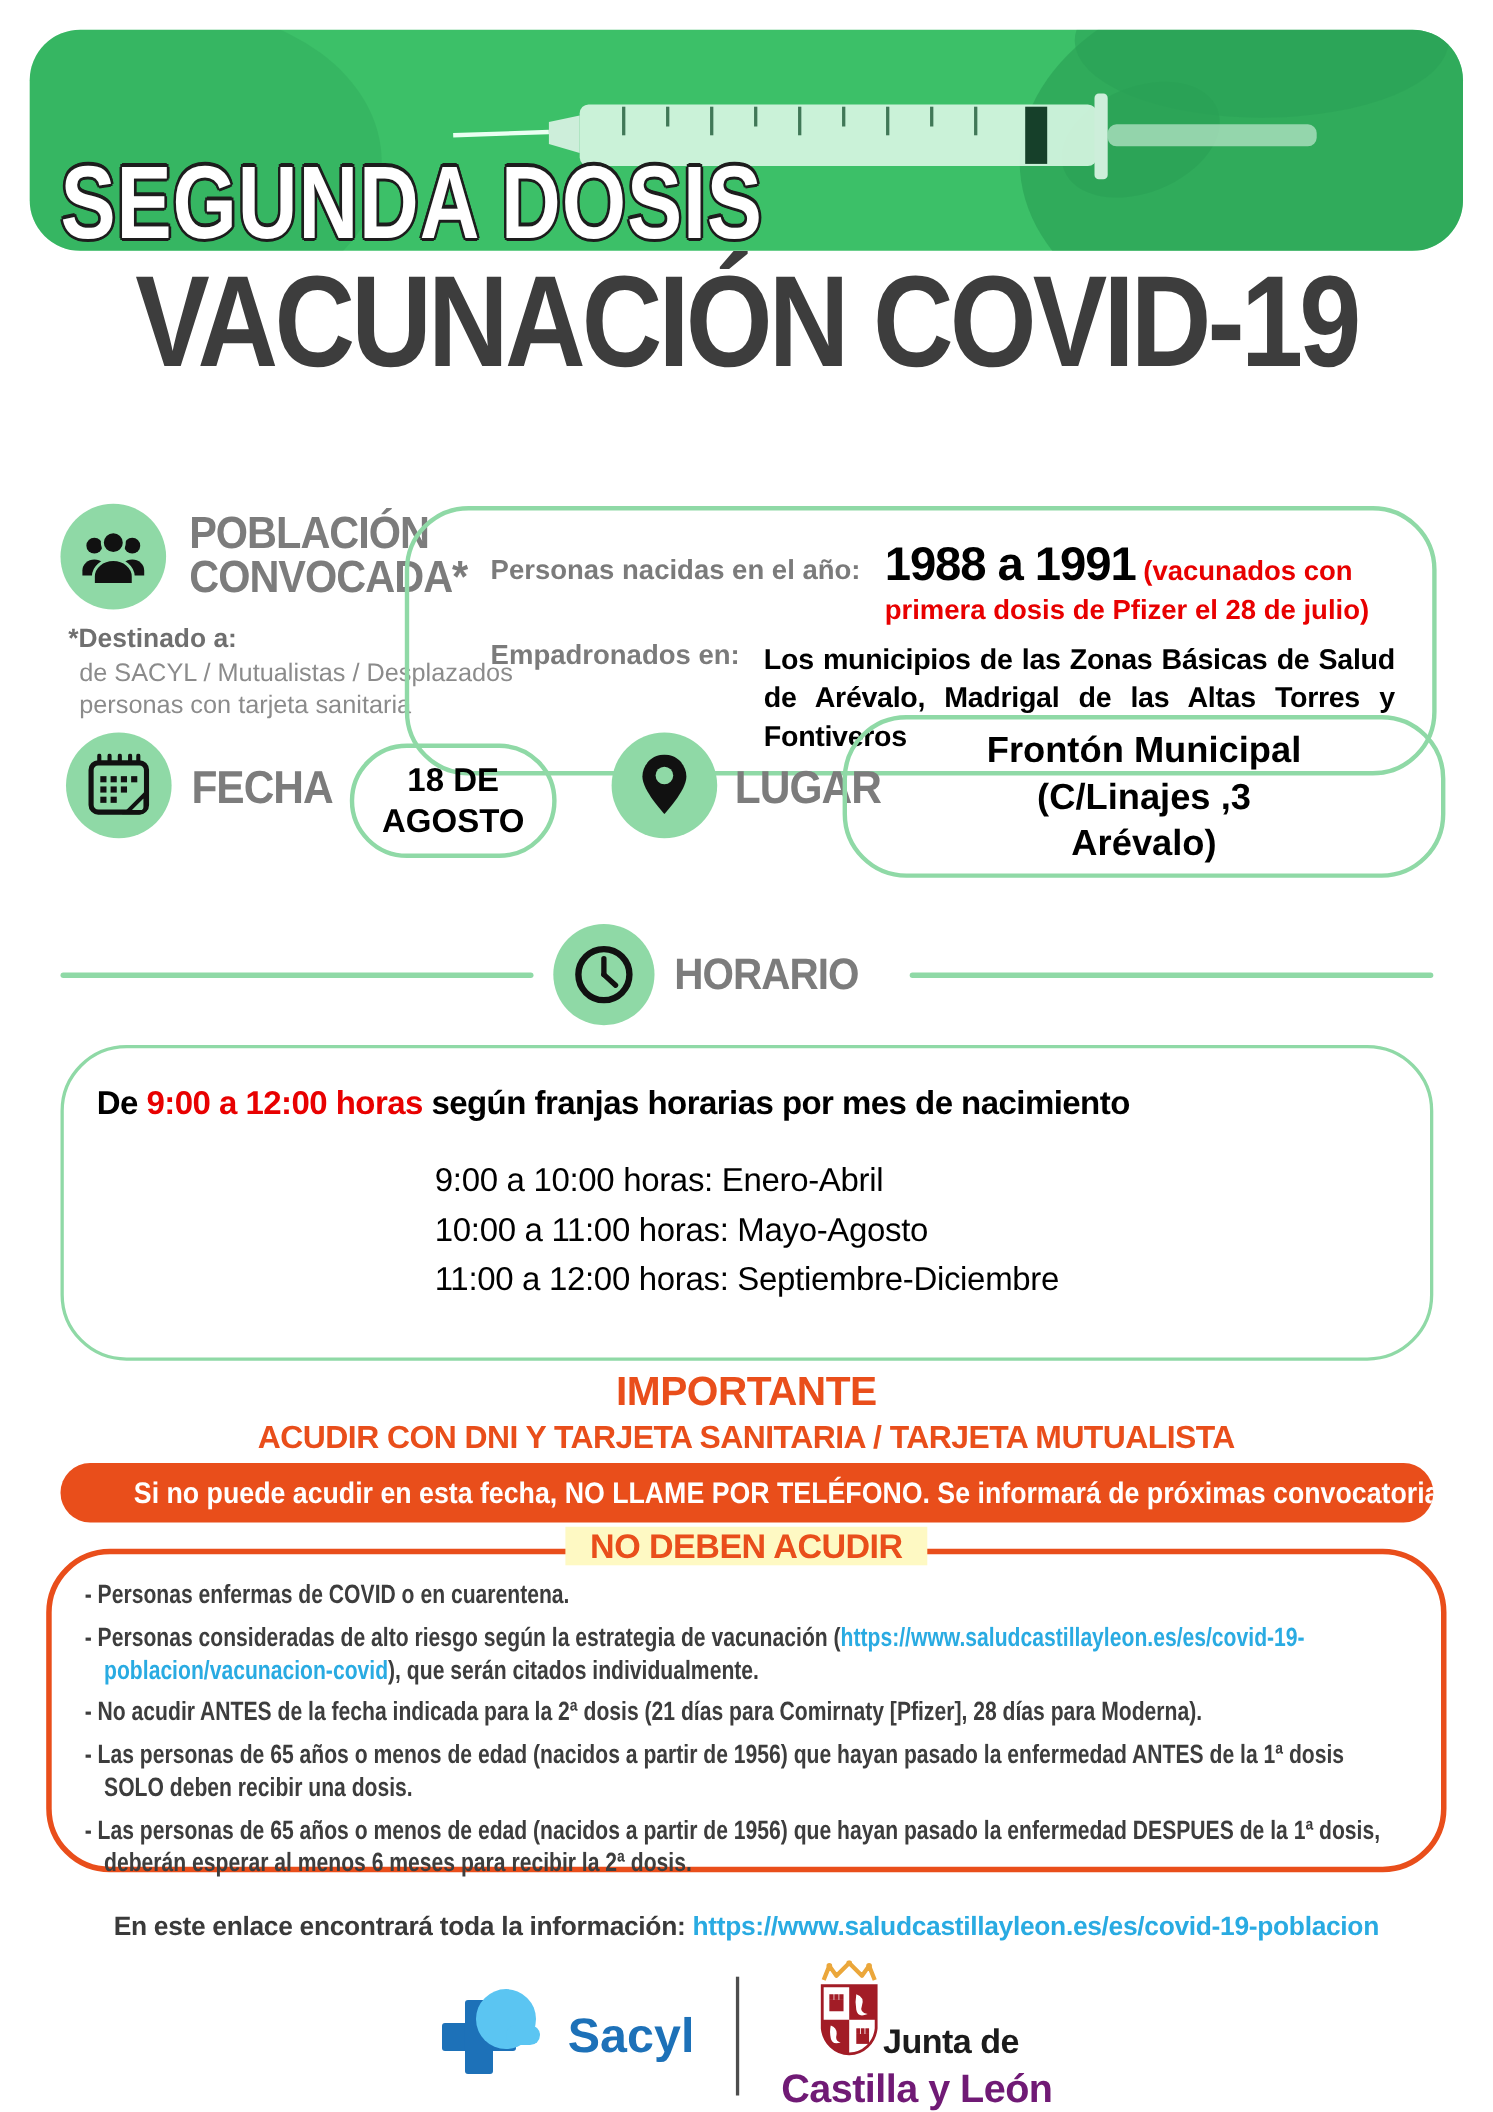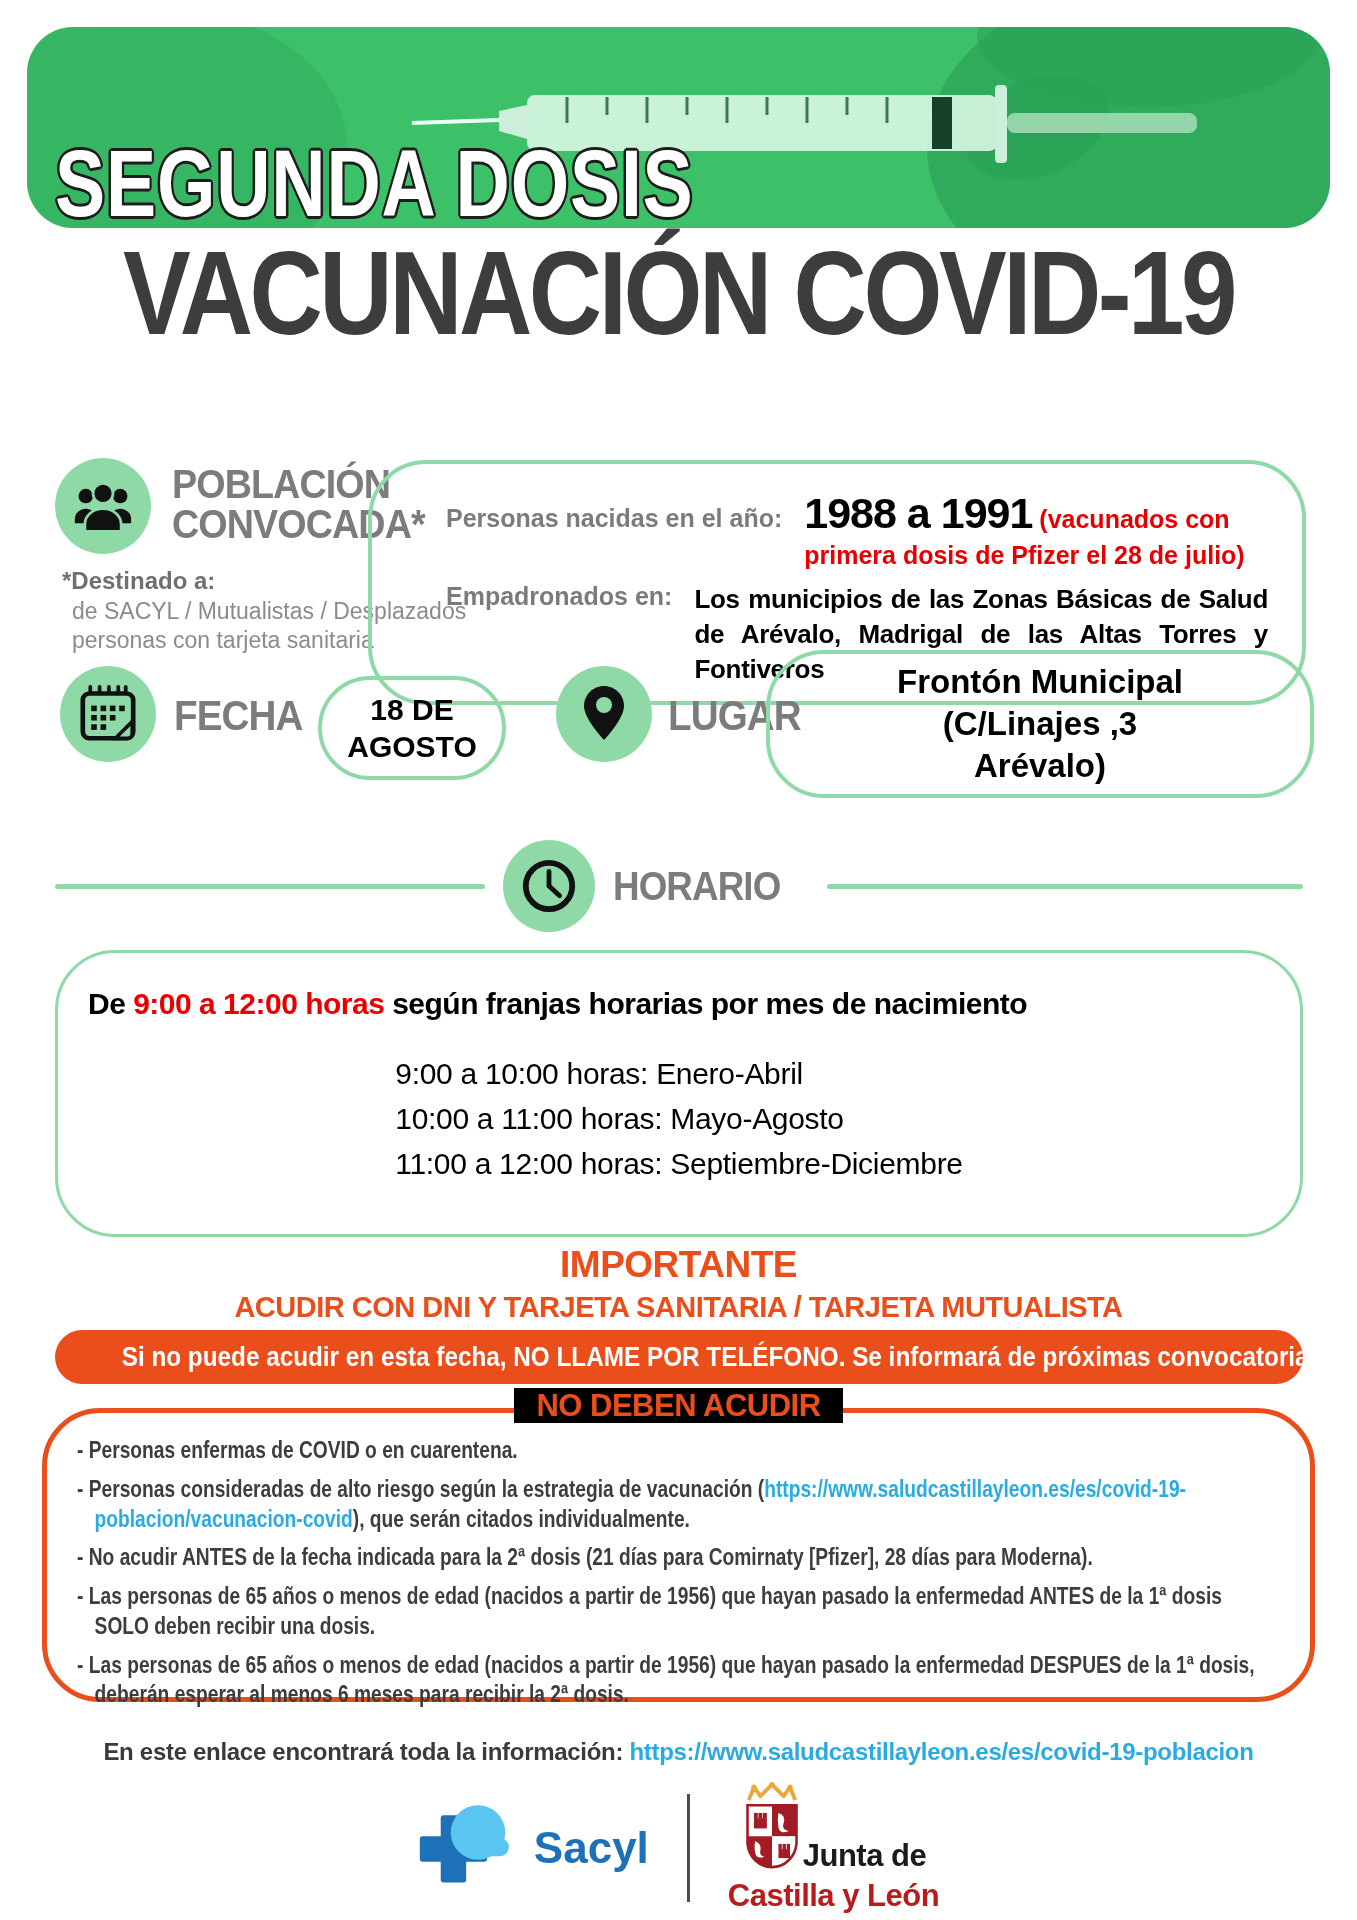--- a/index.html
+++ b/index.html
@@ -129,21 +129,21 @@
   
   .no-box {
     position:absolute; left:42px; top:1408px; width:1273px; height:294px;
     border:5px solid #e94e1b; border-radius:58px; box-sizing:border-box;
     padding:22px 0 12px 30px;
   }
   .no-title {
     position:absolute; top:1388px; left:0; width:100%; text-align:center;
   }
   .no-title span {
-    background:#000000; padding:0 22px; font-size:31px; font-weight:bold;
+    background:#fef9c3; padding:0 22px; font-size:31px; font-weight:bold;
     color:#e94e1b; letter-spacing:-0.5px;
   }
   .no-list {
     width:1505px; transform:scaleX(.8); transform-origin:left top;
     font-size:24px; font-weight:bold; color:#3d3d3d; line-height:1.24;
   }
   .no-list .li { padding-left:22px; text-indent:-22px; margin-bottom:9px; }
   .u { color:#29abe2; overflow-wrap:anywhere; }
   
   .info-line {
@@ -153,21 +153,21 @@
   .logos {
     position:absolute; top:1782px; left:0; width:100%;
     display:flex; align-items:center; justify-content:center; gap:38px;
   }
   .sacyl { display:flex; align-items:center; gap:16px; }
   .sacyl-label { font-size:44px; font-weight:bold; color:#1d71b8; letter-spacing:0; }
   .logo-divider { width:3px; height:108px; background:#4d4d4d; }
   .junta { display:flex; flex-direction:column; align-items:center; }
   .junta-top { display:flex; align-items:flex-end; }
   .junta-l1 { font-size:31px; font-weight:bold; color:#1b1b1b; padding-bottom:6px; letter-spacing:-0.5px; }
-  .junta-l2 { font-size:31px; font-weight:bold; color:#b91c1c; margin-top:-2px; letter-spacing:-0.5px; }
+  .junta-l2 { font-size:36px; font-weight:bold; color:#701a75; margin-top:-2px; letter-spacing:-0.5px; }
 </style>
 </head>
 <body>
 
 <div class="poster">
 
   <div class="hero">
     <svg width="1303" height="201" viewBox="0 0 1303 201">
       <ellipse cx="130" cy="120" rx="190" ry="140" fill="#2aa055" opacity="0.30"></ellipse>
       <ellipse cx="1160" cy="120" rx="260" ry="175" fill="#2aa055" opacity="0.65"></ellipse>

